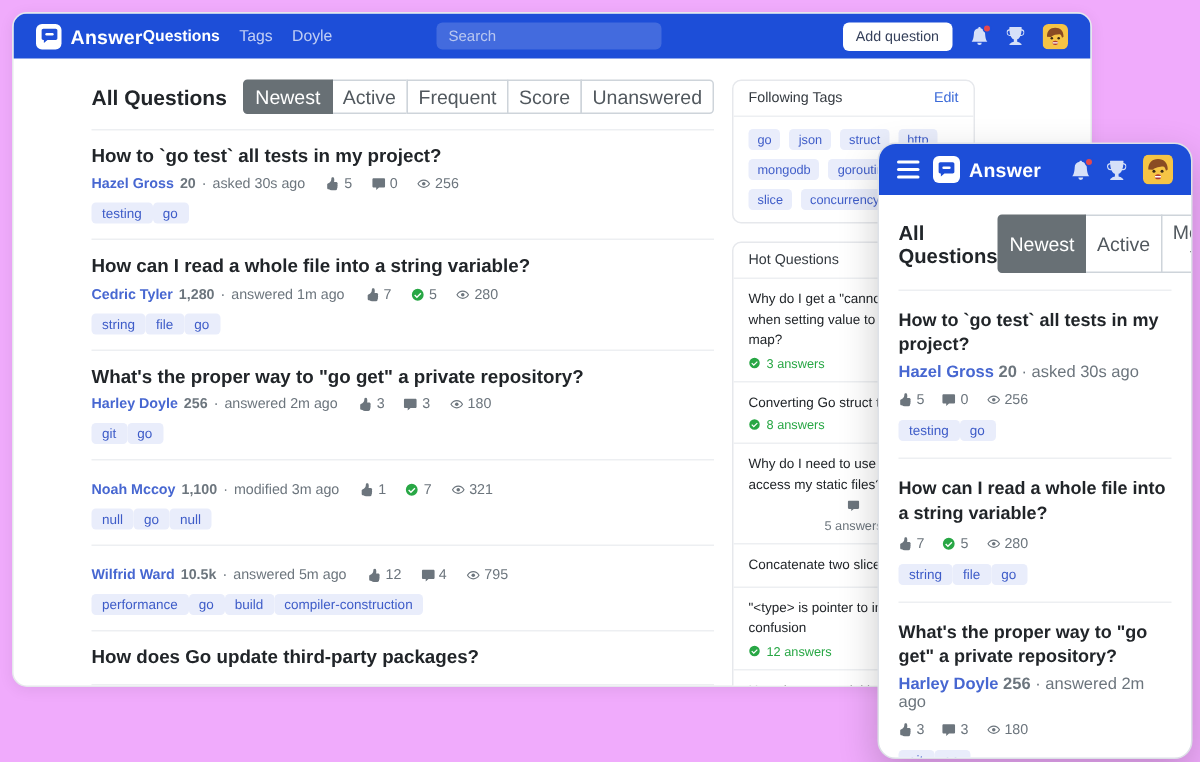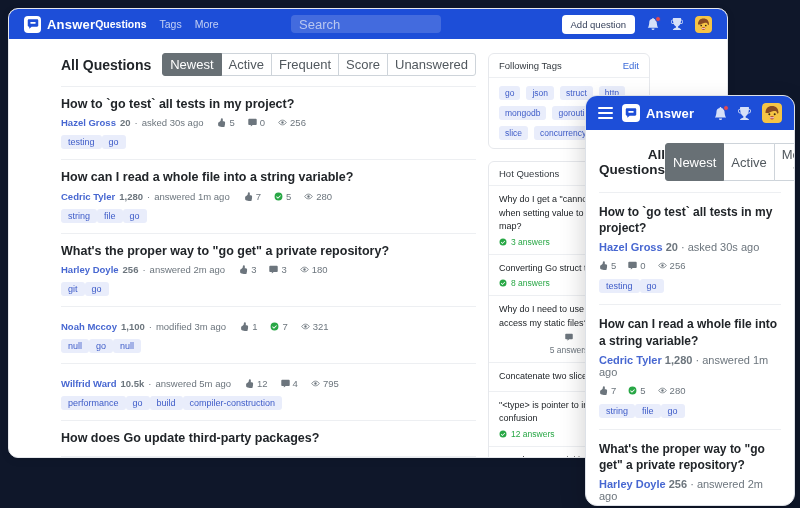--- a/index.html
+++ b/index.html
@@ -2,50 +2,50 @@
 <html><head>
 <meta charset="utf-8">
 <style>
   :root{
     --blue:#1d4ed8; --link:#4767d1; --text:#212529; --meta:#6c757d;
     --pill-bg:#e9edfb; --pill-tx:#3e5cc8; --border:#e6e8ec; --divider:#edeff2;
     --green:#28a745;
   }
   *{box-sizing:border-box;margin:0;padding:0;font-family:"Liberation Sans","DejaVu Sans",sans-serif;}
   body{background:#fff;}
-  .canvas{position:relative;width:800px;height:508px;background:#0f172a;overflow:hidden;}
+  .canvas{position:relative;width:800px;height:508px;background:#f0abfc;overflow:hidden;}
 
   
   .desktop{position:absolute;left:8px;top:8px;width:720px;height:450px;background:#fff;
     border:1px solid var(--border);border-radius:10px;box-shadow:0 2px 10px rgba(0,0,0,.07);overflow:hidden;}
   .d-header{height:30px;background:var(--blue);display:flex;align-items:center;padding:0 15px;position:relative;}
   .logo{display:flex;align-items:center;gap:6px;}
   .logo-box{width:17px;height:17px;background:#fff;border-radius:4px;display:flex;align-items:center;justify-content:center;}
   .logo-box svg{width:12px;height:12px;display:block;}
   .logo-name{color:#fff;font-size:13px;font-weight:700;letter-spacing:.2px;}
   .d-nav{display:flex;gap:13px;}
   .d-nav a{font-size:10.5px;color:rgba(255,255,255,.72);text-decoration:none;}
   .d-nav a.active{color:#fff;font-weight:700;}
   .d-search{position:absolute;left:282px;top:6px;width:150px;height:18px;background:rgba(255,255,255,.17);
-    border:none;border-radius:4px;padding:0 8px;font-size:13px;color:#fff;}
+    border:none;border-radius:4px;padding:0 8px;font-size:10px;color:#fff;}
   .d-search::placeholder{color:#b9c7f0;}
   .d-right{margin-left:auto;display:flex;align-items:center;gap:12px;}
   .add-q{background:#fff;color:#35405a;font-size:9.5px;font-weight:500;border:none;border-radius:4px;
     padding:4px 9px;cursor:pointer;}
   .icon-btn{position:relative;display:flex;align-items:center;}
   .icon-btn svg{width:12px;height:12px;}
   .bell-dot{position:absolute;top:-2px;right:-2px;width:6px;height:6px;background:#e5484d;border-radius:50%;
     border:1px solid var(--blue);}
   .avatar{width:17px;height:17px;border-radius:4px;overflow:hidden;display:block;}
   .avatar svg{width:100%;height:100%;display:block;}
 
   .d-body{display:flex;padding:14px 0 0 52px;}
   .d-main{width:415px;flex:none;}
   .d-main-header{display:flex;justify-content:space-between;align-items:center;margin-bottom:10px;}
-  .page-title{font-size:14px;font-weight:700;color:var(--text);text-align:right;}
+  .page-title{font-size:14px;font-weight:700;color:var(--text);}
   .btn-group{display:flex;}
   .fbtn{font-size:13px;padding:3px 7px;background:#fff;color:#51585e;border:1px solid #ced4da;margin-left:-1px;cursor:pointer;}
   .fbtn:first-child{border-radius:3px 0 0 3px;margin-left:0;}
   .fbtn:last-child{border-radius:0 3px 3px 0;}
   .fbtn.active{background:#687075;border-color:#687075;color:#fff;z-index:1;position:relative;}
   .q-list{border-top:1px solid var(--divider);}
   .q-item{padding:9px 0 10px;border-bottom:1px solid var(--divider);}
   .q-title{font-size:12.5px;font-weight:700;color:var(--text);line-height:1.3;}
   .q-meta{display:flex;align-items:center;gap:4px;margin-top:5px;font-size:9.5px;color:var(--meta);flex-wrap:wrap;}
   .q-author{color:var(--link);font-weight:600;}
@@ -104,21 +104,21 @@
             <svg viewBox="0 0 16 16">
               <path fill="#1d4ed8" d="M2.5 1.5h11c.83 0 1.5.67 1.5 1.5v7c0 .83-.67 1.5-1.5 1.5H6.2L3 14.2v-2.7h-.5c-.83 0-1.5-.67-1.5-1.5V3c0-.83.67-1.5 1.5-1.5z"></path>
               <rect x="4.3" y="5.4" width="7.4" height="2.2" rx="1.1" fill="#fff"></rect>
             </svg>
           </span>
         <span class="logo-name">Answer</span>
       </div>
       <nav class="d-nav">
         <a href="#" class="active">Questions</a>
         <a href="#">Tags</a>
-        <a href="#">More</a>
+        <a href="#">Doyle</a>
       </nav>
       <input class="d-search" type="text" placeholder="Search" style="">
       <div class="d-right">
         <button class="add-q">Add question</button>
         <span class="icon-btn">
             <svg viewBox="0 0 16 16">
               <path fill="#d6e0f8" d="M8 16a2 2 0 0 0 2-2H6a2 2 0 0 0 2 2zm.99-14.9a1 1 0 1 0-1.98 0A5 5 0 0 0 3 6c0 1.1-.5 5.9-2 7h14c-1.5-1.1-2-5.9-2-7a5 5 0 0 0-4.01-4.9z"></path>
             </svg>
             <span class="bell-dot"></span>
           </span>
@@ -489,26 +489,20 @@
                 <span>256</span>
               </span>
     </div>
     <div class="tag-row">
               <span class="tag">testing</span>
               <span class="tag">go</span>
             </div>
   </div>
           <div class="m-item">
     <div class="m-q-title">How can I read a whole file into a string variable?</div>
-    <div class="m-q-meta">
-      <span class="q-author">Cedric Tyler</span>
-      <span class="q-rep">1,280</span>
-      <span>·</span>
-      <span>answered 1m ago</span>
-    </div>
     <div class="m-q-stats">
       <span class="stat">
                 <svg viewBox="0 0 16 16">
                   <path fill="#6c757d" d="M6.96 1.74C7.02.81 7.91.09 8.86.33l.26.06c.46.12.88.46 1.01.97.22.81.53 2.51.06 4.51.15-.02.3-.04.44-.05.72-.07 1.67-.07 2.52.21.52.17 1 .68 1.2 1.27.18.53.16 1.16-.23 1.73.06.12.1.24.14.36.08.27.11.57.11.86s-.03.59-.11.86c-.04.13-.09.27-.16.4.17.39.11.82 0 1.15-.11.33-.29.65-.49.9.05.15.08.31.08.46 0 .31-.09.63-.25.91-.34.58-1 1.06-1.94 1.06H8c-.6 0-1.07-.08-1.47-.22-.4-.14-.7-.33-.97-.48l-.05-.03c-.5-.31-1-.61-2.07-.72C2.68 14.46 2 13.85 2 13V9c0-.85.69-1.43 1.36-1.62.85-.23 1.57-.79 2.13-1.41.56-.63.91-1.28 1.04-1.64.2-.57.36-1.54.43-2.59z"></path>
                 </svg>
                 <span>7</span>
               </span>
       <span class="stat">
                 <svg viewBox="0 0 16 16">
                   <path fill="#28a745" d="M8 1a7 7 0 1 1 0 14A7 7 0 0 1 8 1zm3.2 4.6L7 9.8 4.9 7.7 3.8 8.8 7 12l5.3-5.3-1.1-1.1z"></path>

